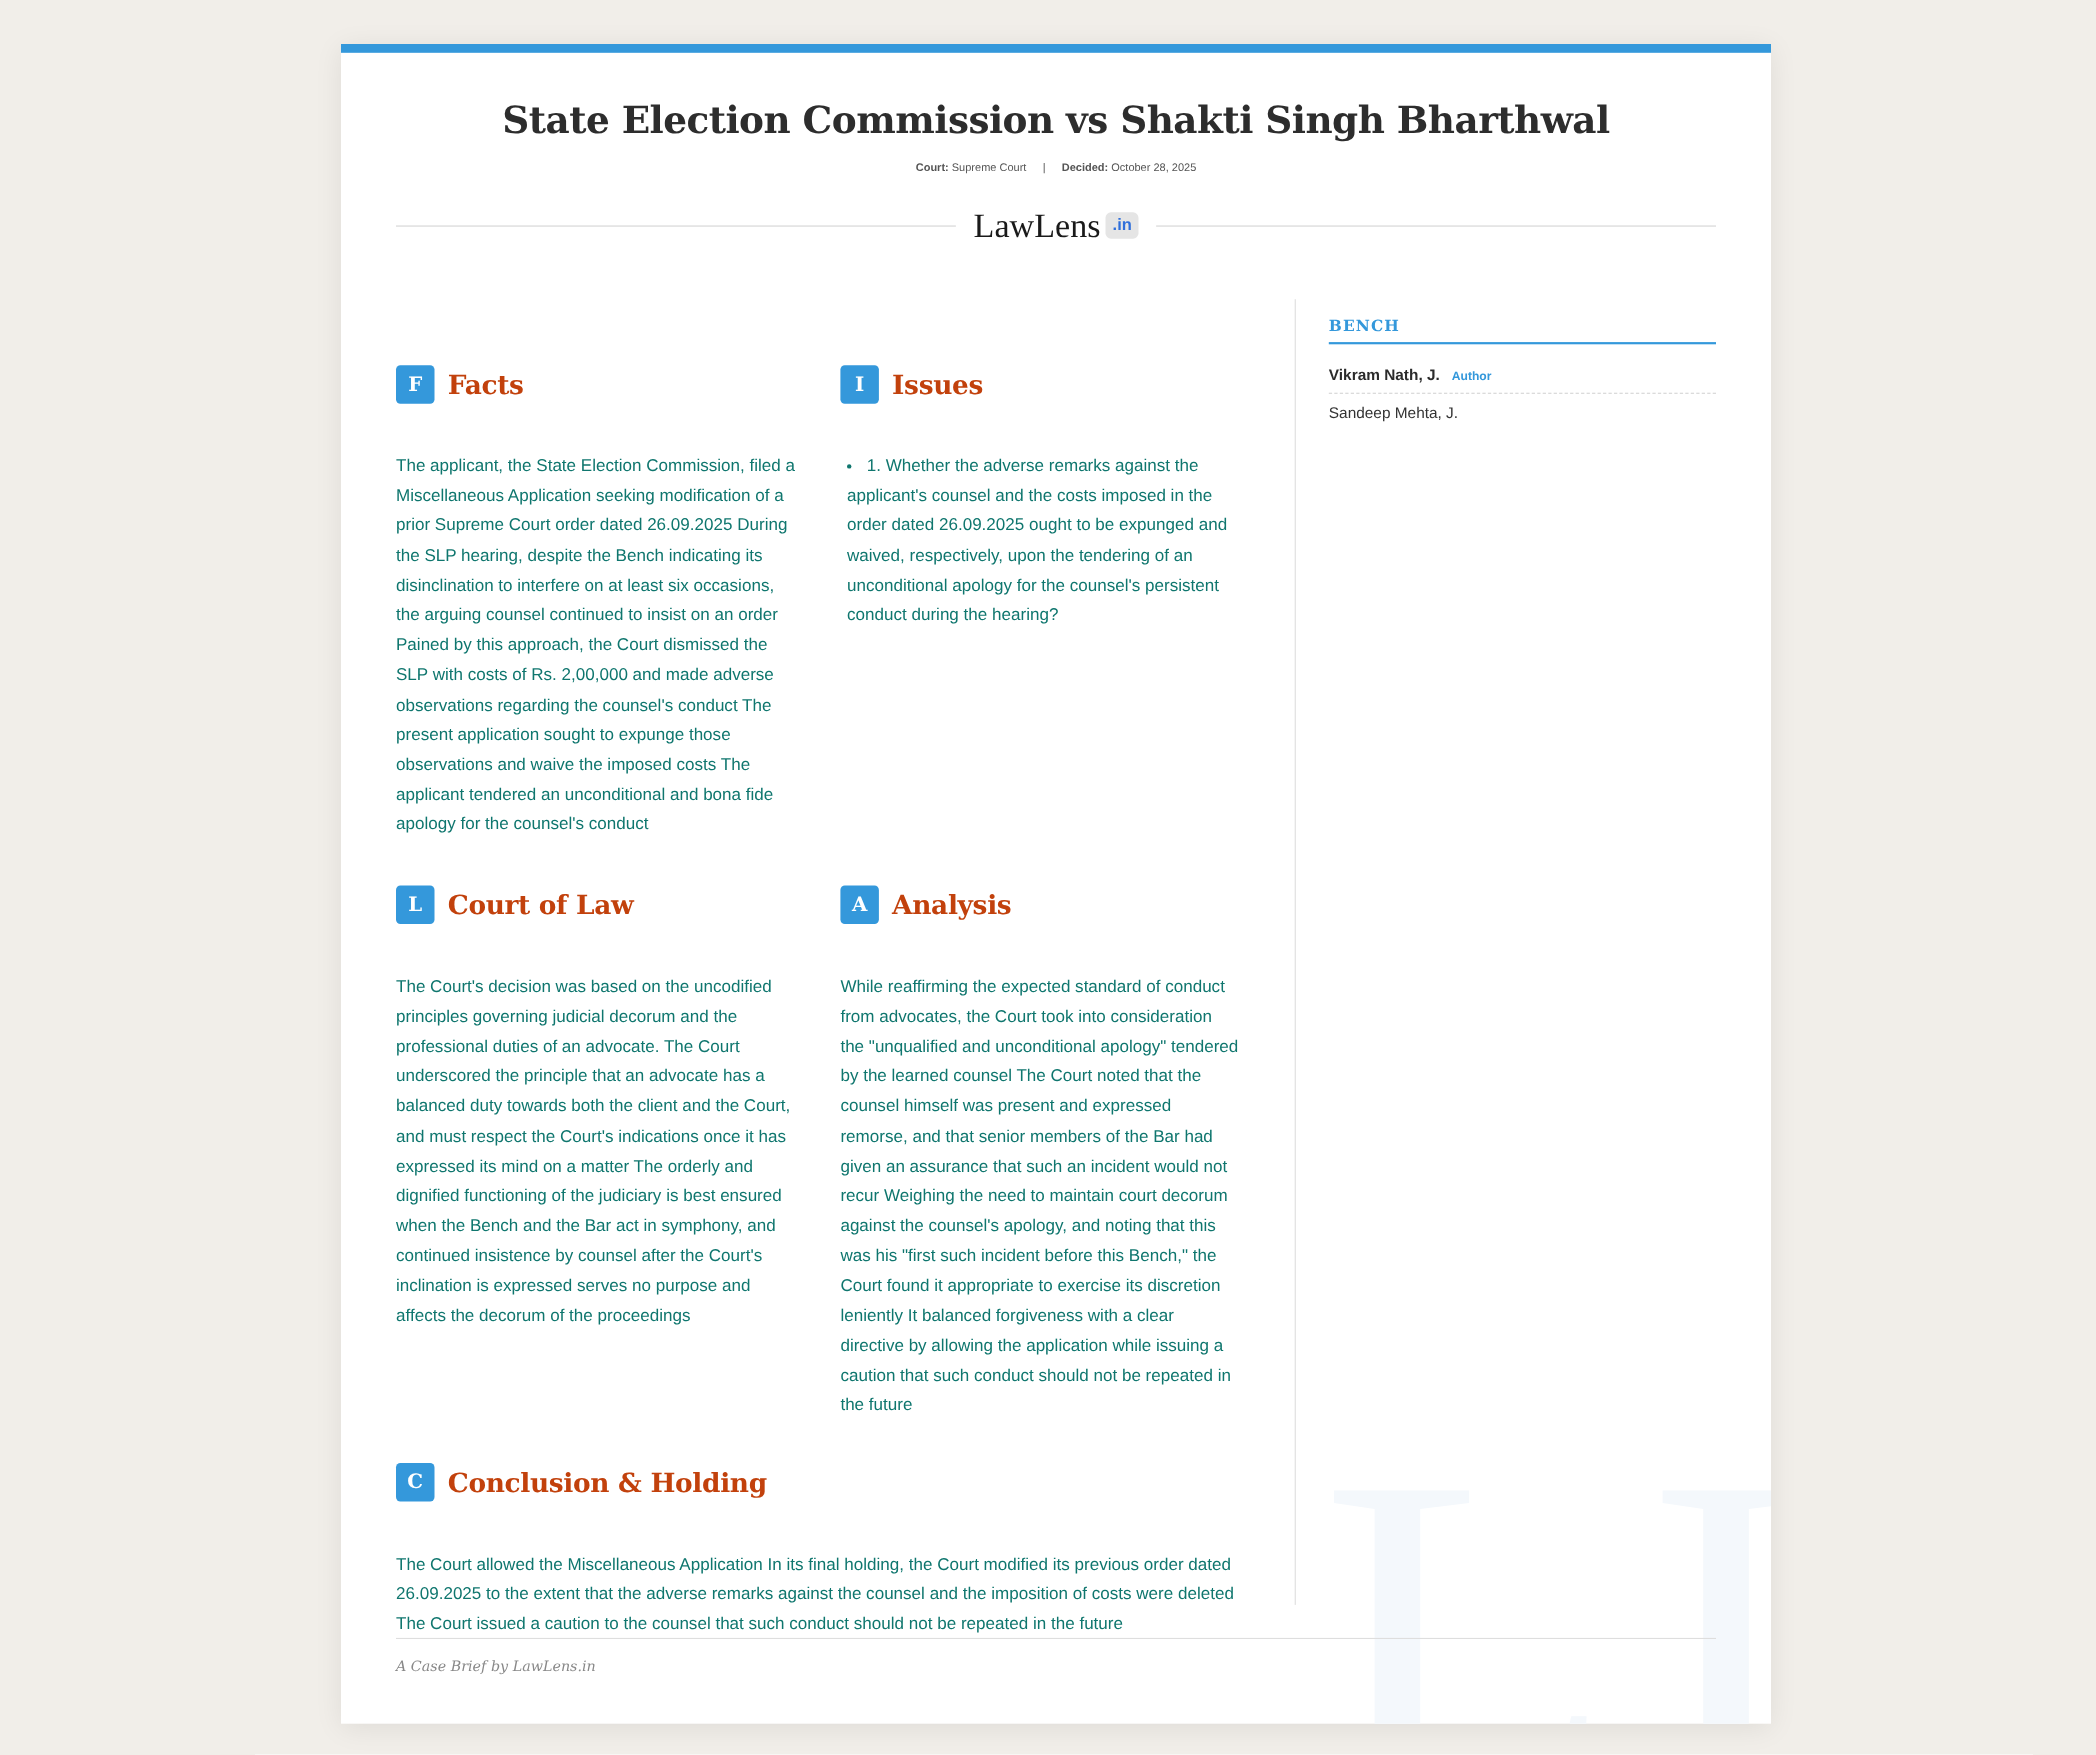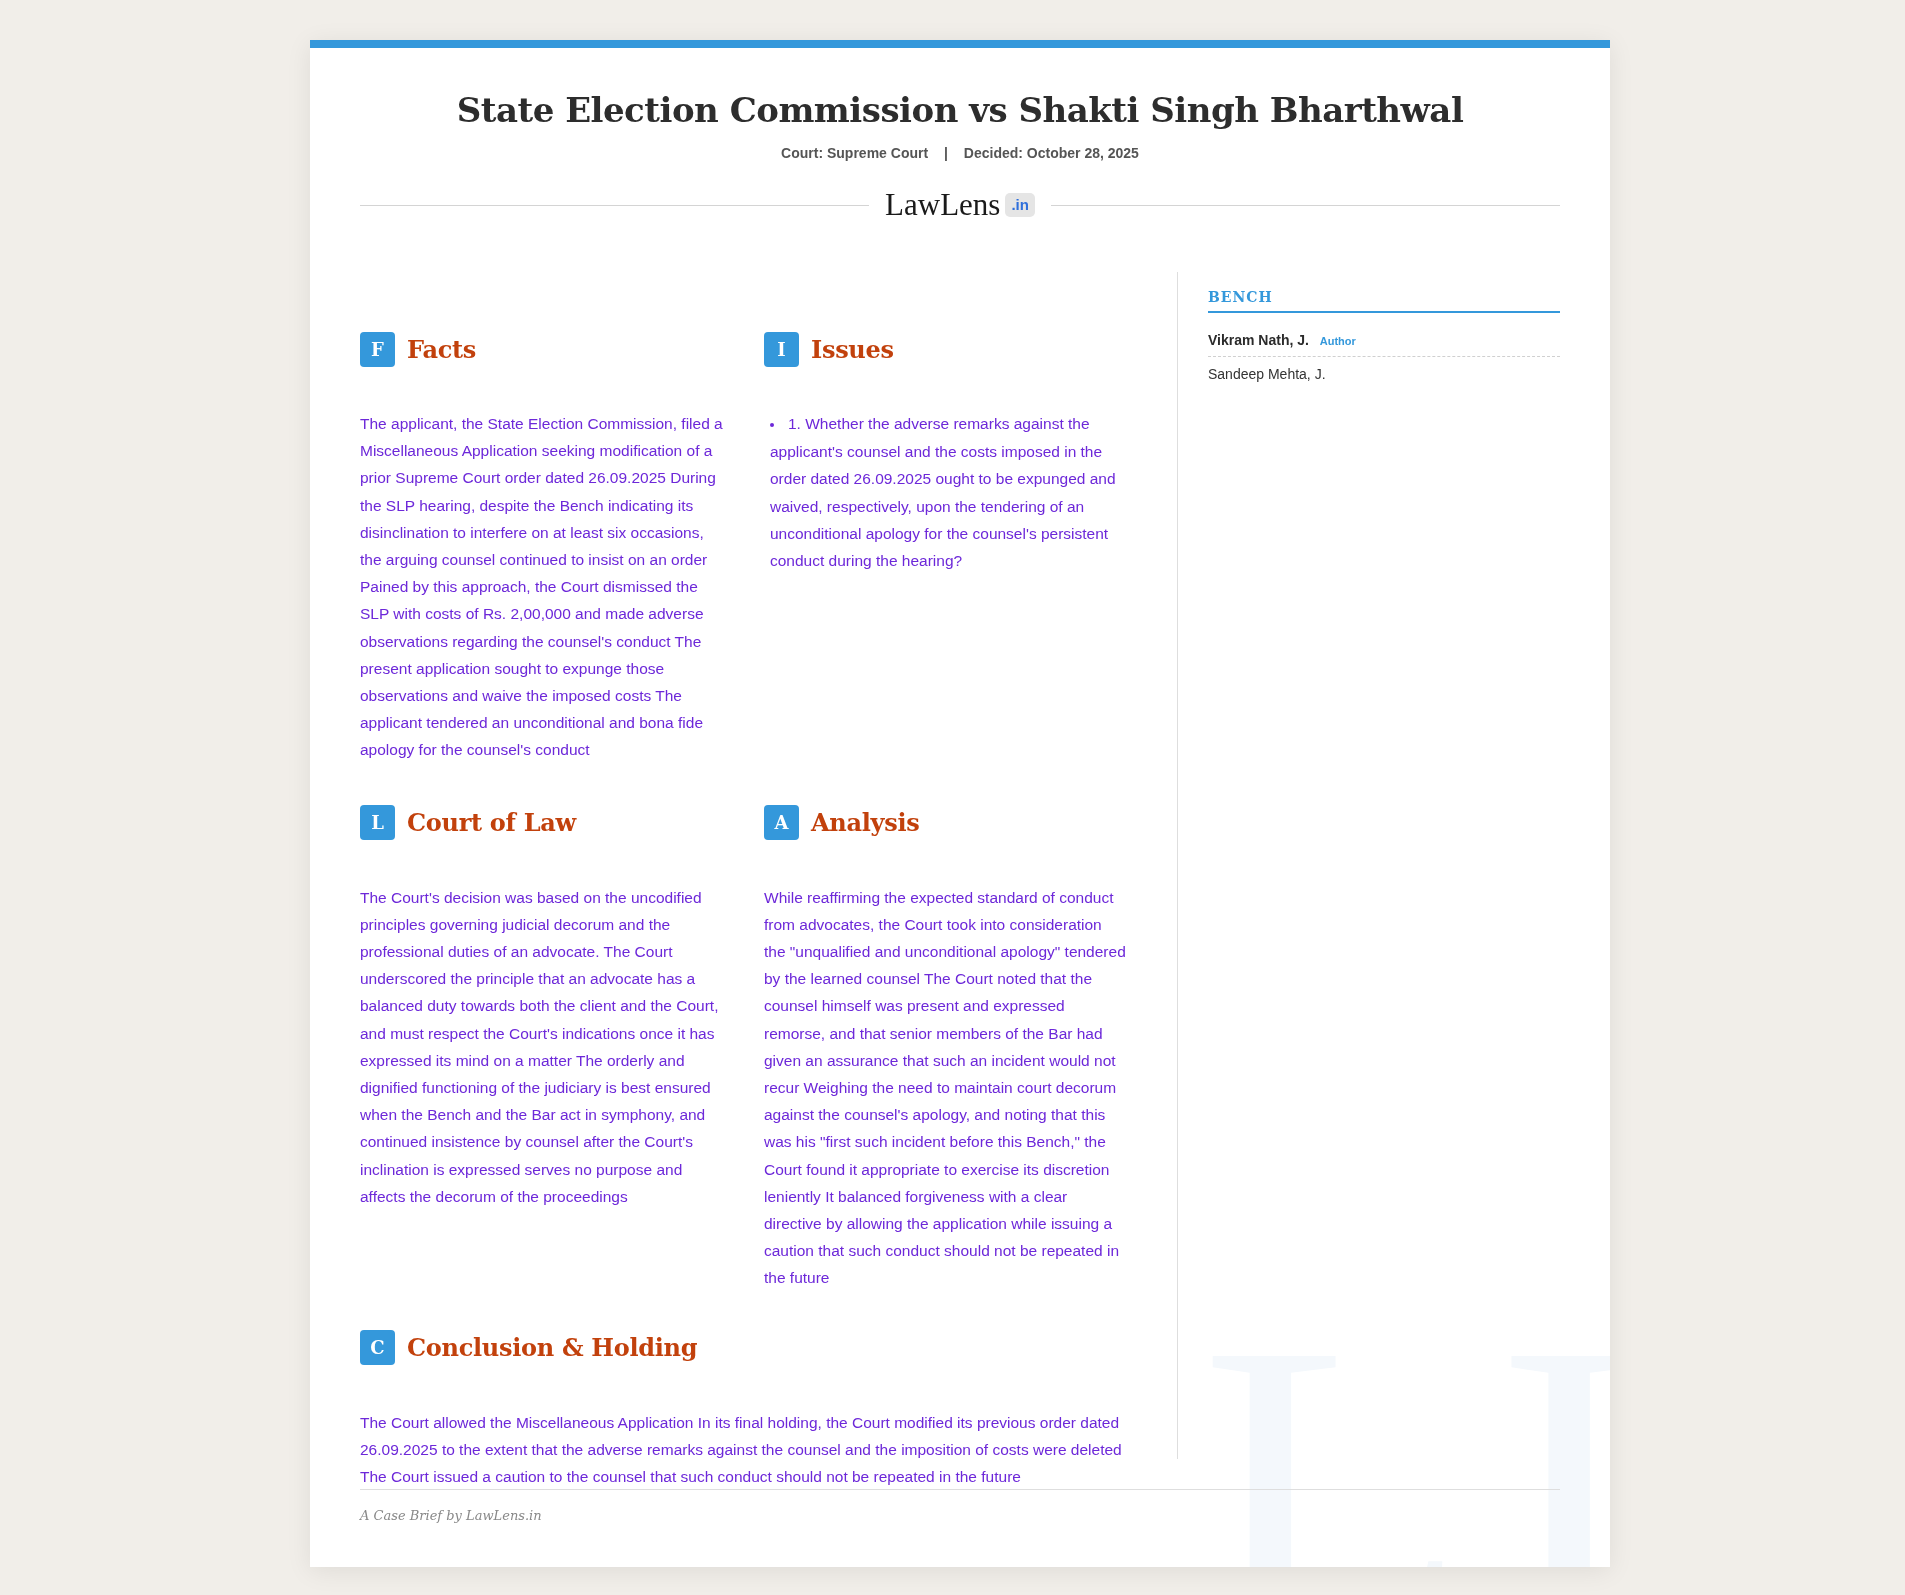--- a/index.html
+++ b/index.html
@@ -36,24 +36,23 @@
   .title {
     font-family: "DejaVu Serif", serif;
     font-weight: bold;
     font-size: 34px;
     color: #2d2d2d;
     letter-spacing: -0.5px;
     line-height: 44px;
   }
   .meta {
     margin-top: 12px;
-    font-size: 14px;
+    font-size: 10px;
     color: #555;
     line-height: 18px;
-    font-weight: bold;
   }
   .meta b { color: #555; }
   .meta .sep { margin: 0 12px; color: #555; }
   .brand-row {
     position: absolute;
     left: 50px; right: 50px; top: 150px;
     height: 30px;
     display: flex; align-items: center;
   }
   .brand-row .rule { flex: 1; height: 1px; background: #d4d4d4; }
@@ -104,21 +103,21 @@
   }
   .sec-title {
     font-family: "DejaVu Serif", serif;
     font-size: 24px;
     color: #c2410c;
     letter-spacing: -0.3px;
   }
   .body-text {
     font-size: 15.5px;
     line-height: 27.2px;
-    color: #6d28d9;
+    color: #0f766e;
     margin-top: 43px;
   }
   .issues-list { list-style: disc inside; padding-left: 6px; }
   .issues-list li::marker { font-size: 13px; }
   .row1 { margin-top: 59px; }
   .row2 { margin-top: 41px; }
   .row3 { margin-top: 38px; }
   .divider-v {
     position: absolute;
     left: 867px; top: 232px;

